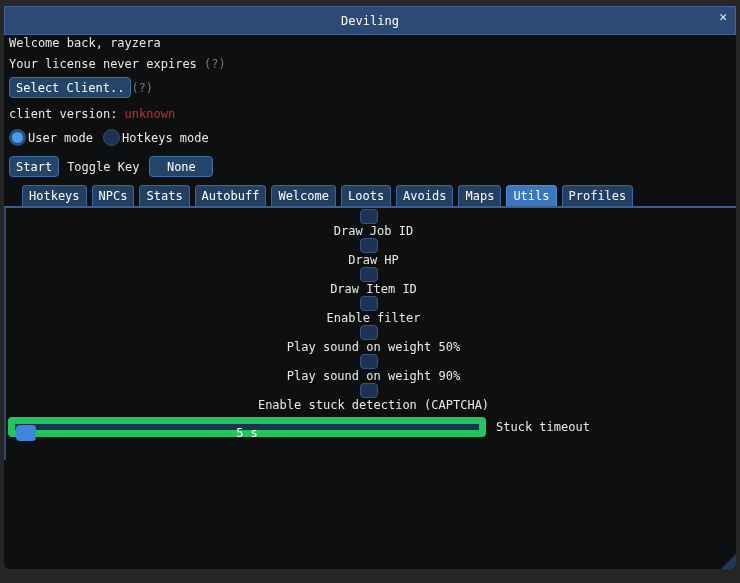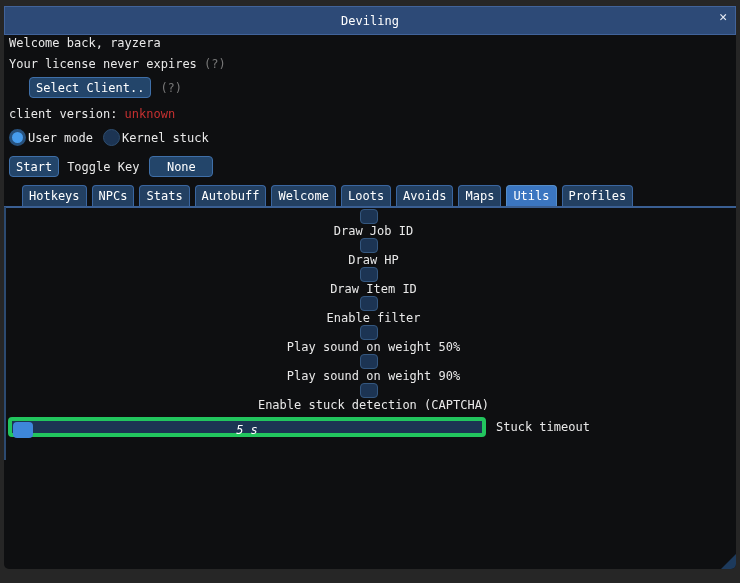--- a/index.html
+++ b/index.html
@@ -37,21 +37,21 @@
   .tab.active{background:var(--accent); border-color:#548cc9;}
   .tab-line{position:absolute; left:0; top:200px; width:732px; height:2px; background:var(--line);}
   .pane-edge{position:absolute; left:0; top:201px; width:2px; height:253px; background:#2c4a70;}
   .pane{position:absolute; left:5px; top:203px; width:720px;}
   .cbrow{height:29px; display:flex; align-items:center;flex-direction:column;}
   .checkbox{display:inline-block; width:18px; height:18px; background:var(--field-bg);
             border:1px solid var(--field-border); border-radius:4px; cursor:pointer;}
   .cblabel{margin-left:9px;}
   .slider-row{position:absolute; left:4px; top:411px; display:flex; align-items:center;}
   .slider{position:relative; width:478px; height:20px; background:var(--field-bg);
-          border:4px solid #22c55e; border-radius:4px; cursor:pointer;font-style:italic;}
+          border:7px solid #22c55e; border-radius:4px; cursor:pointer;}
   .slider .handle{position:absolute; left:1px; top:1px; width:20px; height:16px;
                   background:var(--slider-handle); border-radius:4px; cursor:grab;}
   .slider .val{position:absolute; left:0; top:0; width:100%; height:18px; line-height:18px;
                text-align:center; color:#fff;}
   .slider-label{margin-left:10px;}
   .resize-grip{position:absolute; right:0; bottom:0; width:0; height:0;
                border-left:15px solid transparent; border-bottom:15px solid #1d3a5c; cursor:nwse-resize;}
 </style>
 </head>
 <body>
@@ -64,35 +64,35 @@
       <span class="close">✕</span>
     </div>
 
     <div class="trow" style="top:51px">
       <span>Your license never expires</span>
       <span class="muted">(?)</span>
     </div>
 
     <div class="trow" style="top:30px">Welcome back, rayzera</div>
 
-    <div class="row" style="top:71px; gap:9px;margin-left:20px;">
+    <div class="row" style="top:71px; ">
       <span class="btn">Select Client..</span>
       <span class="muted">(?)</span>
     </div>
 
     <div class="trow" style="top:101px">
       <span>client version:</span>
       <span class="err">unknown</span>
     </div>
 
     <div class="row" style="top:123px">
       <span class="radio selected"></span>
       <span class="radio-label">User mode</span>
       <span class="radio"></span>
-      <span class="radio-label">Kernel stuck</span>
+      <span class="radio-label">Hotkeys mode</span>
     </div>
 
     <div class="row" style="top:150px">
       <span class="btn">Start</span>
       <span style="margin-left:8px">Toggle Key</span>
       <span class="btn" style="margin-left:10px; width:64px;">None</span>
     </div>
 
     <div class="tabs">
       <div class="tab">Hotkeys</div>

